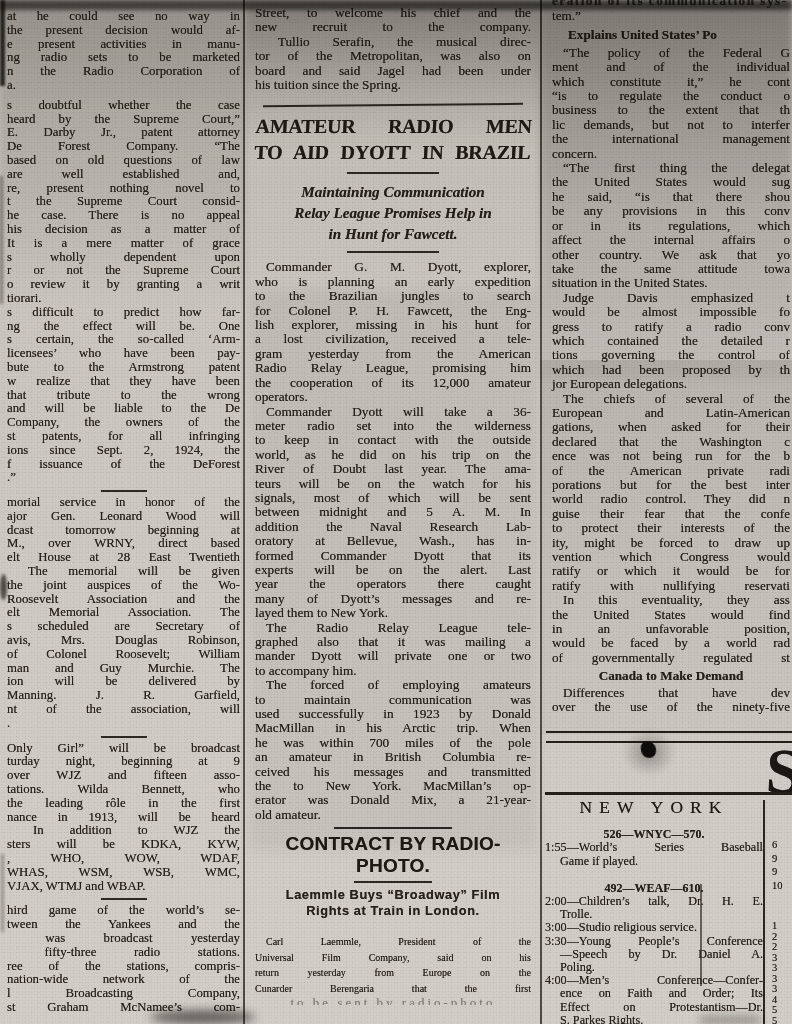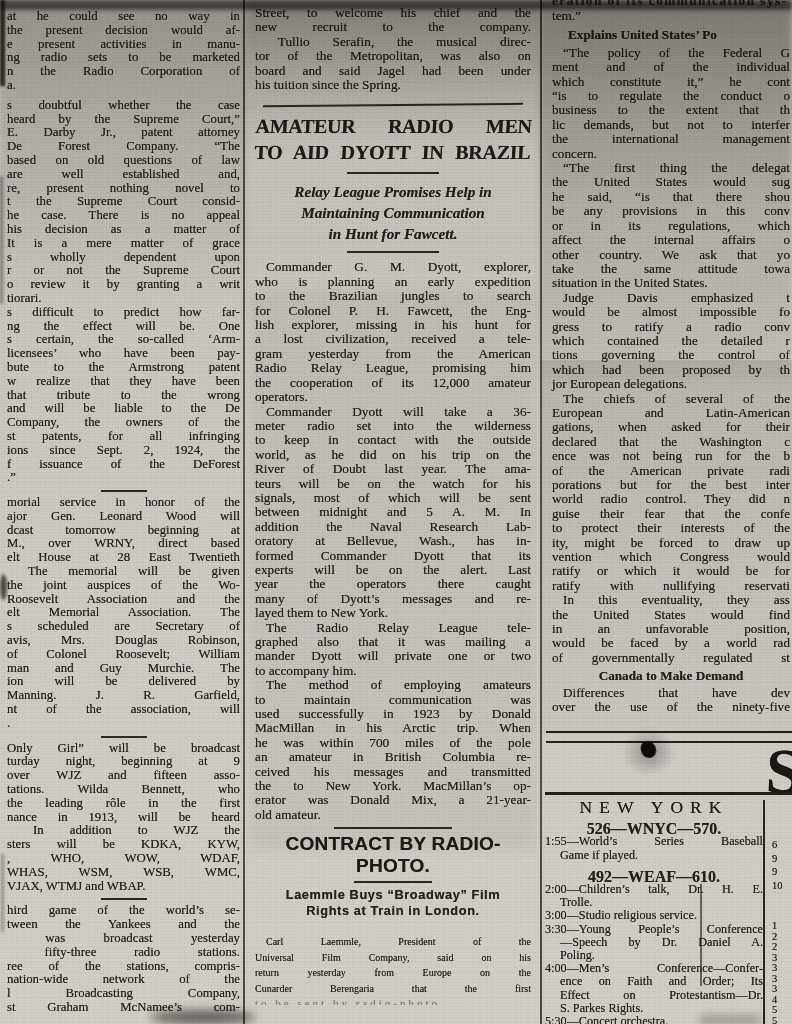--- a/index.html
+++ b/index.html
@@ -29,41 +29,41 @@
   .hl1 .ln { text-align-last:justify; }
   .dash-mid { width:92px; height:0; border-top:2px solid #2c2822; margin:7px auto; }
   .deck { font-weight:bold; font-style:italic; font-size:15.2px; line-height:21px; text-align:center; color:#231e16; margin-bottom:6px; }
   .rule-mid2 { width:118px; height:2px; background:#2c2822; margin:5px auto 4px; }
   .hl2 { font-family:"Liberation Sans","DejaVu Sans",sans-serif; font-weight:bold; font-size:18.5px;
          line-height:22px; text-align:center; letter-spacing:0.2px; transform:scaleX(1.03); color:#1f1a13; }
   .dash-mid2 { width:78px; height:0; border-top:2px solid #2c2822; margin:4px auto; }
   .deck2 { font-family:"Liberation Sans","DejaVu Sans",sans-serif; font-weight:bold; font-size:12.8px;
            line-height:15.5px; text-align:center; letter-spacing:0.6px; margin-bottom:16px; }
   .p-last { font-size:10px; line-height:15.4px; }
-  .partial-fade { height:9px; overflow:hidden; opacity:.45; filter:blur(.6px); font-size:11px; letter-spacing:3px; }
+  .partial-fade { height:9px; overflow:hidden; opacity:.45; filter:blur(.6px); font-size:13px; letter-spacing:3px; text-align:center; }
   
   .col-right { left:552px; top:0; width:238px; font-size:13.2px; line-height:14.4px; }
   .clipped { height:9px; overflow:hidden; opacity:.85; }
   .clipinner { margin-top:-6px; letter-spacing:1.5px; font-weight:bold; }
   .sh1 { font-weight:bold; text-indent:16px; margin:5px 0 3px; }
   .sh2 { font-weight:bold; text-align:center; margin:4px 0 2px; }
   
   .vrule { position:absolute; top:0; width:2px; height:1024px; background:linear-gradient(#2e2a24,#433f38 40%,#36322b); opacity:.85; }
   .dbl-rule { position:absolute; left:546px; top:731px; width:246px; height:8px;
               border-top:2.5px solid #241f18; border-bottom:2.5px solid #241f18; }
   .blob-halo { position:absolute; left:620px; top:726px; width:58px; height:52px;
                background:radial-gradient(rgba(0,0,0,.30), transparent 65%); filter:blur(2px); }
   .blob { position:absolute; left:641px; top:741px; width:15px; height:17px; background:#0e0c0a;
           border-radius:45% 60% 50% 55%; transform:rotate(-10deg); filter:blur(.4px); }
   .bigS { position:absolute; left:766px; top:742px; font-size:64px; line-height:60px; font-weight:bold;
           color:#1b1713; transform:rotate(2deg); }
   .listing-rule-top { position:absolute; left:545px; top:792px; width:247px; height:2.5px; background:#241f18; }
   .listing { position:absolute; left:545px; top:798px; width:218px; font-size:12.2px; line-height:13.2px; }
   .city { text-align:center; font-size:17.5px; letter-spacing:7px; margin:3px 0 3px; color:#1f1a13; }
-  .station { text-align:center; font-weight:bold; font-size:16px; margin:8px 0 0; }
+  .station { text-align:center; font-weight:bold; font-size:12px; margin:14px 0 0; }
   .entry { padding-left:15px; }
   .entry .ln:first-child { margin-left:-15px; }
   .listing-vrule { position:absolute; left:763px; top:800px; width:2px; height:224px; background:#2b2720; }
   .stray-vrule { position:absolute; left:700px; top:884px; width:1.5px; height:102px; background:#2b2720; opacity:.65; }
   .digits { position:absolute; left:772px; width:18px; font-size:10.5px; color:#211c15; }
   .digits1 { top:838px; line-height:13.5px; }
   .digits2 { top:922px; line-height:8.8px; }
   
   .ov { position:absolute; pointer-events:none; mix-blend-mode:multiply; }
   .ov-top { left:0; top:0; width:792px; height:10px; background:rgba(15,13,10,.6); filter:blur(2px); }
@@ -193,22 +193,22 @@
         <div class="ln">board and said Jagel had been under</div>
         <div class="ln">his tuition since the Spring.</div>
       </div>
     <div class="rule-mid1"></div>
     <div class="hl1">
         <div class="ln">AMATEUR RADIO MEN</div>
         <div class="ln">TO AID DYOTT IN BRAZIL</div>
       </div>
     <div class="dash-mid"></div>
     <div class="deck">
+        <div class="ln">Maintaining Communication</div>
         <div class="ln">Relay League Promises Help in</div>
-        <div class="ln">Maintaining Communication</div>
         <div class="ln">in Hunt for Fawcett.</div>
       </div>
     <div class="dash-mid"></div>
     <div class="jp ind">
         <div class="ln">Commander G. M. Dyott, explorer,</div>
         <div class="ln">who is planning an early expedition</div>
         <div class="ln">to the Brazilian jungles to search</div>
         <div class="ln">for Colonel P. H. Fawcett, the Eng-</div>
         <div class="ln">lish explorer, missing in his hunt for</div>
         <div class="ln">a lost civilization, received a tele-</div>
@@ -234,21 +234,21 @@
         <div class="ln">many of Dyott’s messages and re-</div>
         <div class="ln">layed them to New York.</div>
       </div>
     <div class="jp ind">
         <div class="ln">The Radio Relay League tele-</div>
         <div class="ln">graphed also that it was mailing a</div>
         <div class="ln">mander Dyott will private one or two</div>
         <div class="ln">to accompany him.</div>
       </div>
     <div class="jp ind">
-        <div class="ln">The method of employing amateurs</div>
+        <div class="ln">The forced of employing amateurs</div>
         <div class="ln">to maintain communication was</div>
         <div class="ln">used successfully in 1923 by Donald</div>
         <div class="ln">MacMillan in his Arctic trip. When</div>
         <div class="ln">he was within 700 miles of the pole</div>
         <div class="ln">an amateur in British Columbia re-</div>
         <div class="ln">ceived his messages and transmitted</div>
         <div class="ln">the to New York. MacMillan’s op-</div>
         <div class="ln">erator was Donald Mix, a 21-year-</div>
         <div class="ln">old amateur.</div>
       </div>

